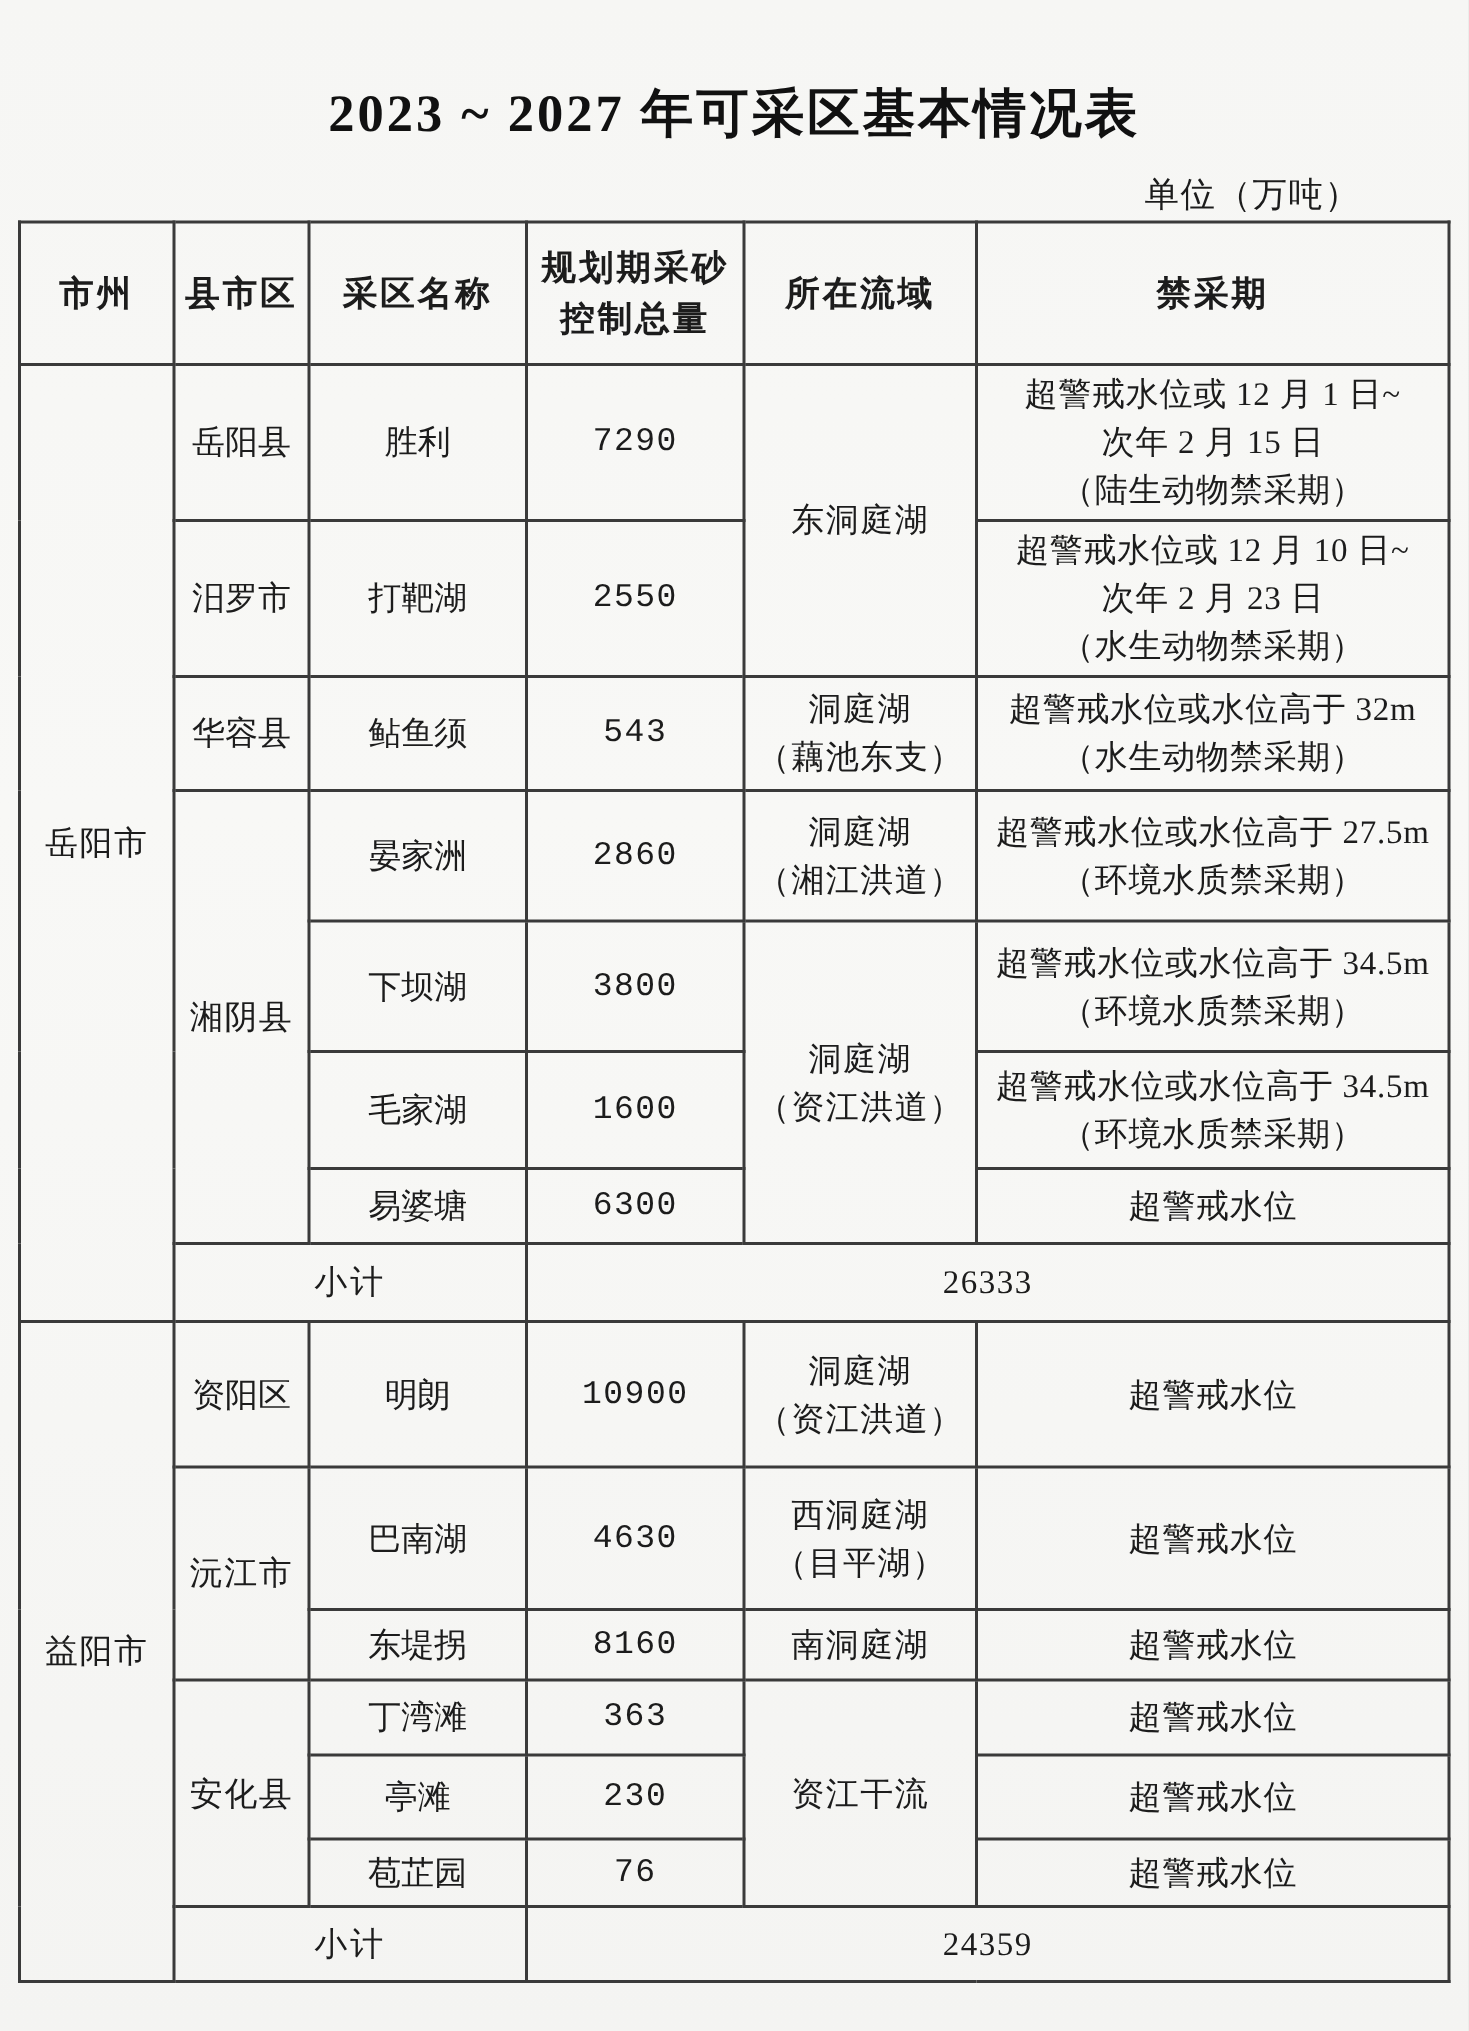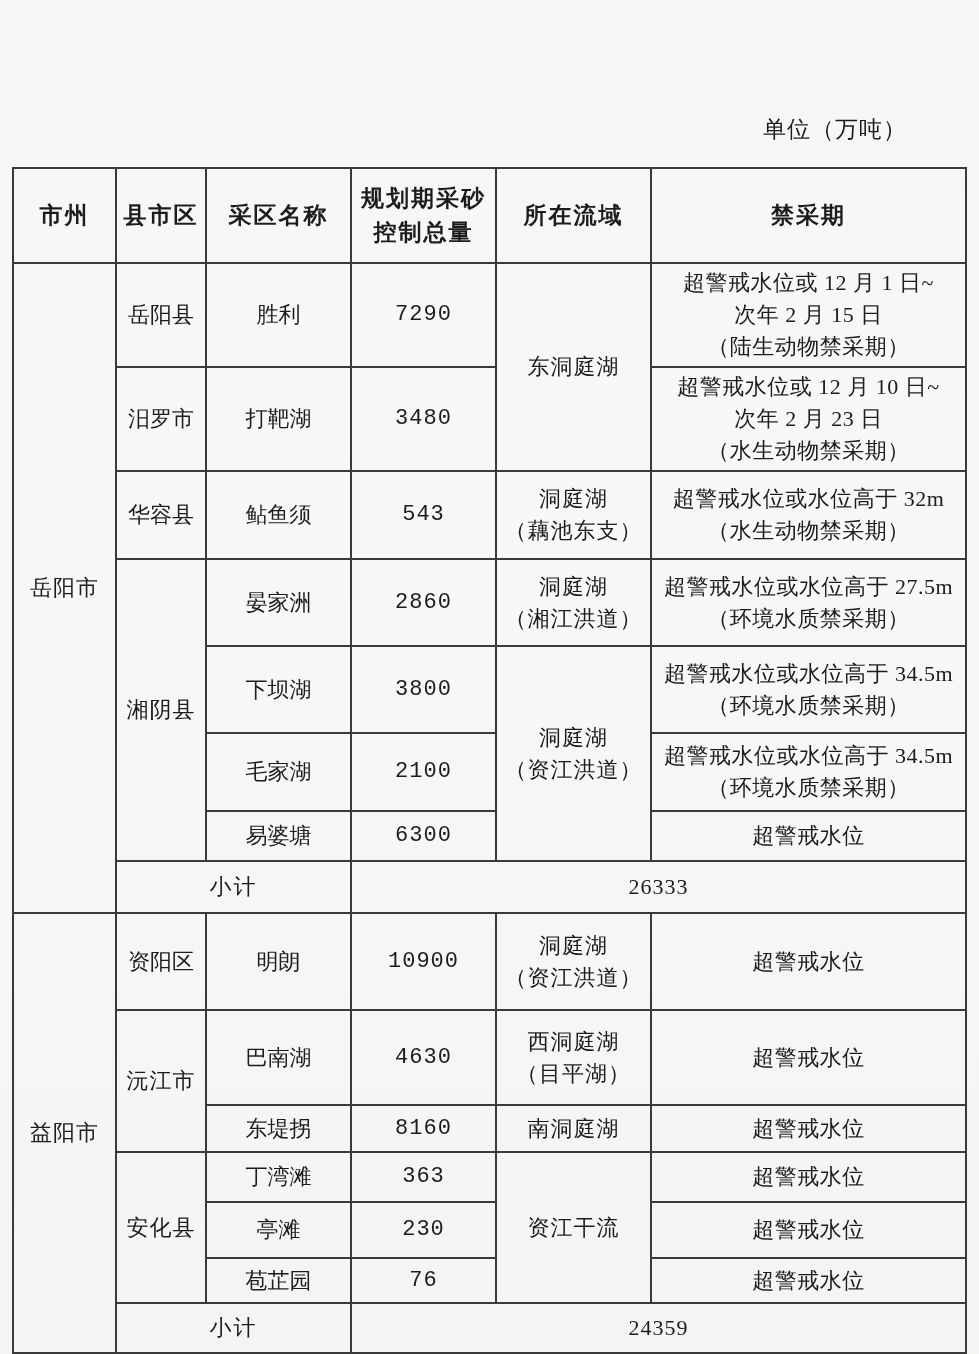--- a/index.html
+++ b/index.html
@@ -31,21 +31,21 @@
   .unit-note {
     position: absolute;
     top: 114px;
     right: 72px;
     font-size: 23px;
     color: #1c1c1c;
     letter-spacing: 1px;
   }
   table.main-table {
     position: absolute;
-    top: 167px;
+    top: 147px;
     left: 12px;
     width: 953px;
     border-collapse: collapse;
     table-layout: fixed;
   }
   table.main-table td, table.main-table th {
     border: 2px solid #3a3a3a;
     text-align: center;
     vertical-align: middle;
     padding: 2px 4px;
@@ -89,20 +89,21 @@
   td.group {
     letter-spacing: 1px;
     margin-left: 32px;
   }
 </style>
 </head>
 <body>
 
 <div class="page">
 
+  <div class="doc-title">2023 ~ 2027 年可采区基本情况表</div>
   <div class="unit-note">单位（万吨）</div>
 
   <table class="main-table">
     <colgroup>
       <col style="width:103px">
       <col style="width:90px">
       <col style="width:145px">
       <col style="width:145px">
       <col style="width:155px">
       <col style="width:315px">
@@ -126,27 +127,27 @@
       <td class="num">7290</td>
       <td rowspan="2" class="basin">东洞庭湖</td>
       <td class="ban">超警戒水位或 12 月 1 日~
 次年 2 月 15 日
 （陆生动物禁采期）</td>
     </tr>
 
     <tr style="height:104px">
       <td>汨罗市</td>
       <td>打靶湖</td>
-      <td class="num">3480</td>
+      <td class="num">2550</td>
       <td class="ban">超警戒水位或 12 月 10 日~
 次年 2 月 23 日
 （水生动物禁采期）</td>
     </tr>
 
-    <tr style="height:88px">
+    <tr style="height:76px">
       <td>华容县</td>
       <td>鲇鱼须</td>
       <td class="num">543</td>
       <td class="basin">洞庭湖
 （藕池东支）</td>
       <td class="ban">超警戒水位或水位高于 32m
 （水生动物禁采期）</td>
     </tr>
 
     <tr style="height:87px">
@@ -163,21 +164,21 @@
       <td>下坝湖</td>
       <td class="num">3800</td>
       <td rowspan="3" class="basin">洞庭湖
 （资江洪道）</td>
       <td class="ban">超警戒水位或水位高于 34.5m
 （环境水质禁采期）</td>
     </tr>
 
     <tr style="height:78px">
       <td>毛家湖</td>
-      <td class="num">2100</td>
+      <td class="num">1600</td>
       <td class="ban">超警戒水位或水位高于 34.5m
 （环境水质禁采期）</td>
     </tr>
 
     <tr style="height:50px">
       <td>易婆塘</td>
       <td class="num">6300</td>
       <td class="ban">超警戒水位</td>
     </tr>
 

